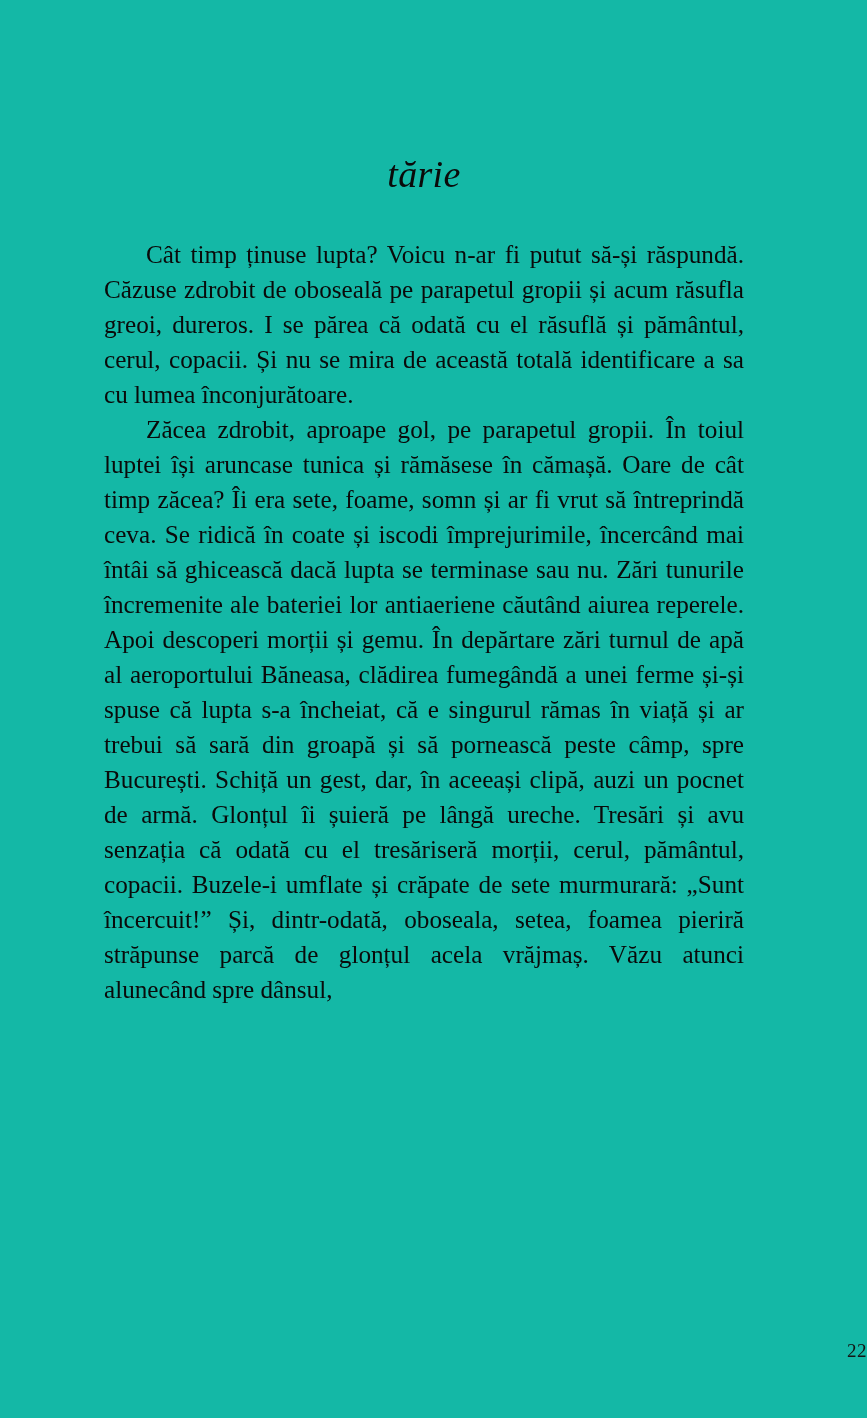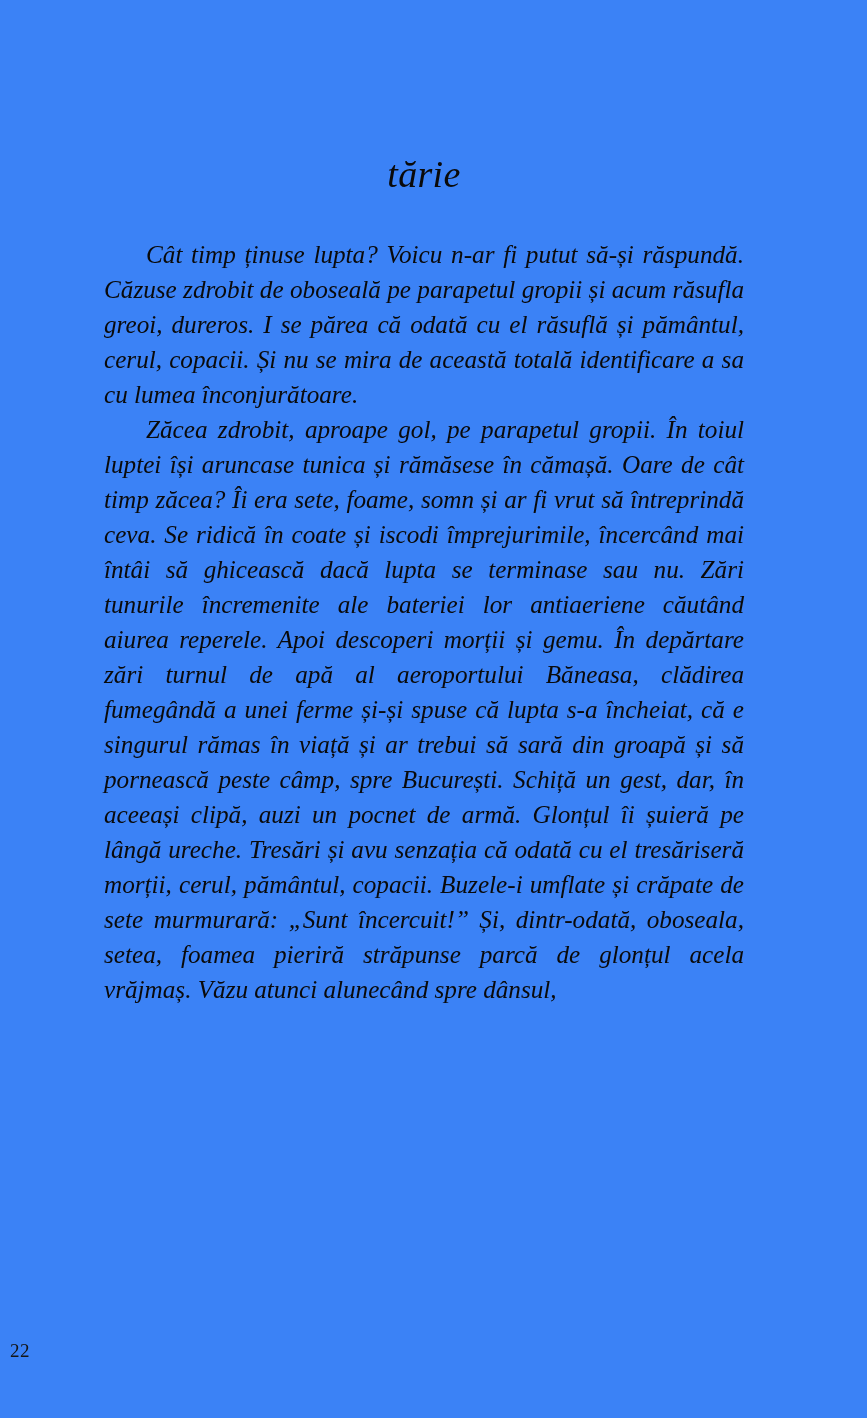--- a/index.html
+++ b/index.html
@@ -13,21 +13,21 @@
     font-family: "Liberation Serif", "DejaVu Serif", serif;
     color: #0a0a0a;
     -webkit-font-smoothing: antialiased;
   }
 
   .page {
     position: relative;
     width: 867px;
     height: 1418px;
     margin: 0 auto;
-    background: #3b82f6;
+    background: #14b8a6;
     overflow: hidden;
     box-sizing: border-box;
   }
 
   
   .text-column {
     position: absolute;
     left: 104px;
     top: 155px;
     width: 640px;
@@ -50,34 +50,33 @@
   .body-text p {
     margin: 0;
     font-size: 25.2px;
     line-height: 35px;
     text-align: justify;
     text-justify: inter-word;
     text-indent: 42px;
     hyphens: manual;
     word-spacing: -0.1px;
     color: #0a0a0a;
-    font-style: italic;
   }
 
   .body-text p:last-child {
     text-align-last: left;
   }
 
   
   .folio {
     position: absolute;
     left: 10px;
     right: 0;
     top: 1341px;
-    text-align: left;
+    text-align: right;
     font-size: 19px;
     line-height: 1;
     color: #141414;
     letter-spacing: 0.5px;
   }
 </style>
 </head>
 <body>
 
 <div class="page">

